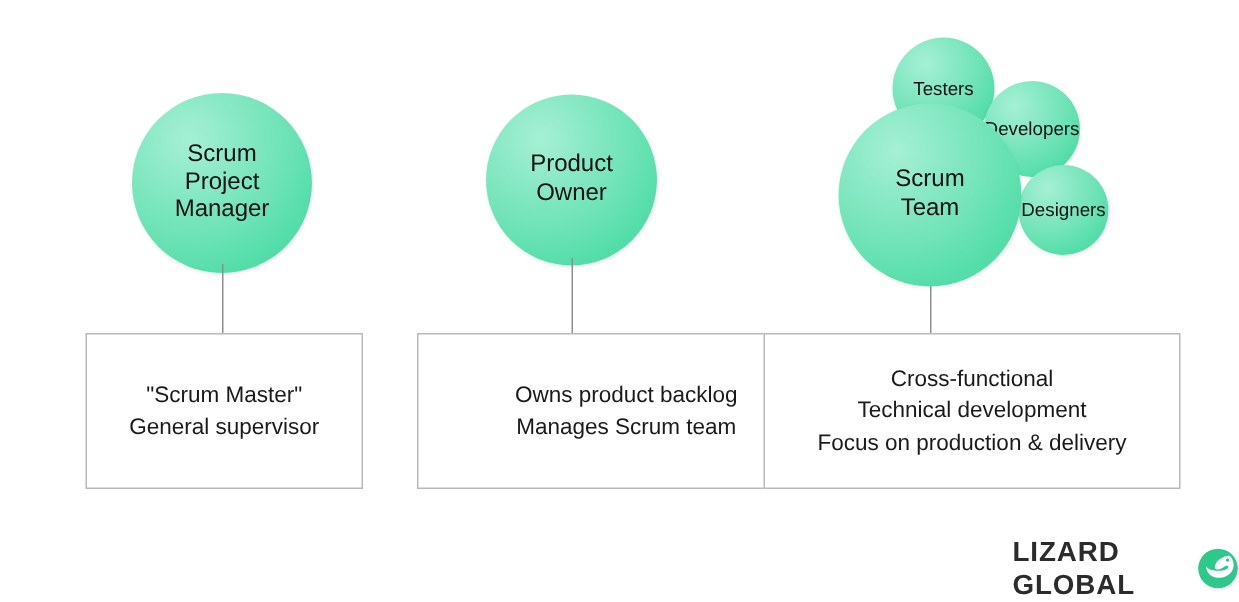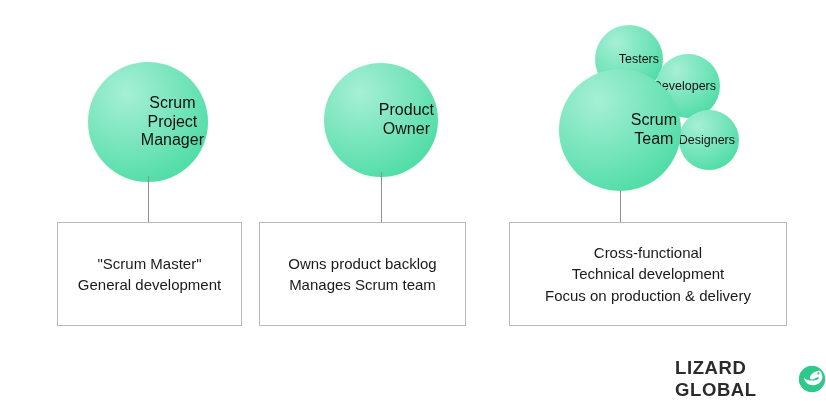--- a/index.html
+++ b/index.html
@@ -21,21 +21,21 @@
     width: 826px;
     height: 401px;
   }
 
   
   .bubble {
     position: absolute;
     border-radius: 50%;
     display: flex;
     align-items: center;
-    justify-content: flex-end;
+    justify-content: center;
     text-align: center;
     color: #111111;
     line-height: 1.18;
     background: radial-gradient(circle at 32% 26%,
                 #a6f0d4 0%,
                 #8ae9c6 26%,
                 #6fe3b7 52%,
                 #53dda9 76%,
                 #45d8a1 100%);
     box-shadow: 0 1px 3px rgba(0,0,0,0.07);
@@ -102,34 +102,34 @@
       <span>Project</span>
       <span>Manager</span>
     </div>
   </div>
 
   <div class="connector" style="left:148px; top:176px; height:47px;"></div>
 
   <div class="infobox" style="left:57px; top:222px; width:183px; height:102px;">
     <div class="lines">
       <span>"Scrum Master"</span>
-      <span>General development</span>
+      <span>General supervisor</span>
     </div>
   </div>
 
   <div class="bubble bubble-main" style="left:324px; top:63px; width:114px; height:114px;">
     <div>
       <span>Product</span>
       <span>Owner</span>
     </div>
   </div>
 
   <div class="connector" style="left:381px; top:172px; height:51px;"></div>
 
-  <div class="infobox" style="left:259px; top:222px; width:205px; height:102px;">
+  <div class="infobox" style="left:278px; top:222px; width:205px; height:102px;padding-left:36px;">
     <div class="lines">
       <span>Owns product backlog</span>
       <span>Manages Scrum team</span>
     </div>
   </div>
 
   <div class="bubble bubble-sub" style="left:595px; top:25px; width:68px; height:68px; z-index:1;">
     <div>
       <span>Testers</span>
     </div>

